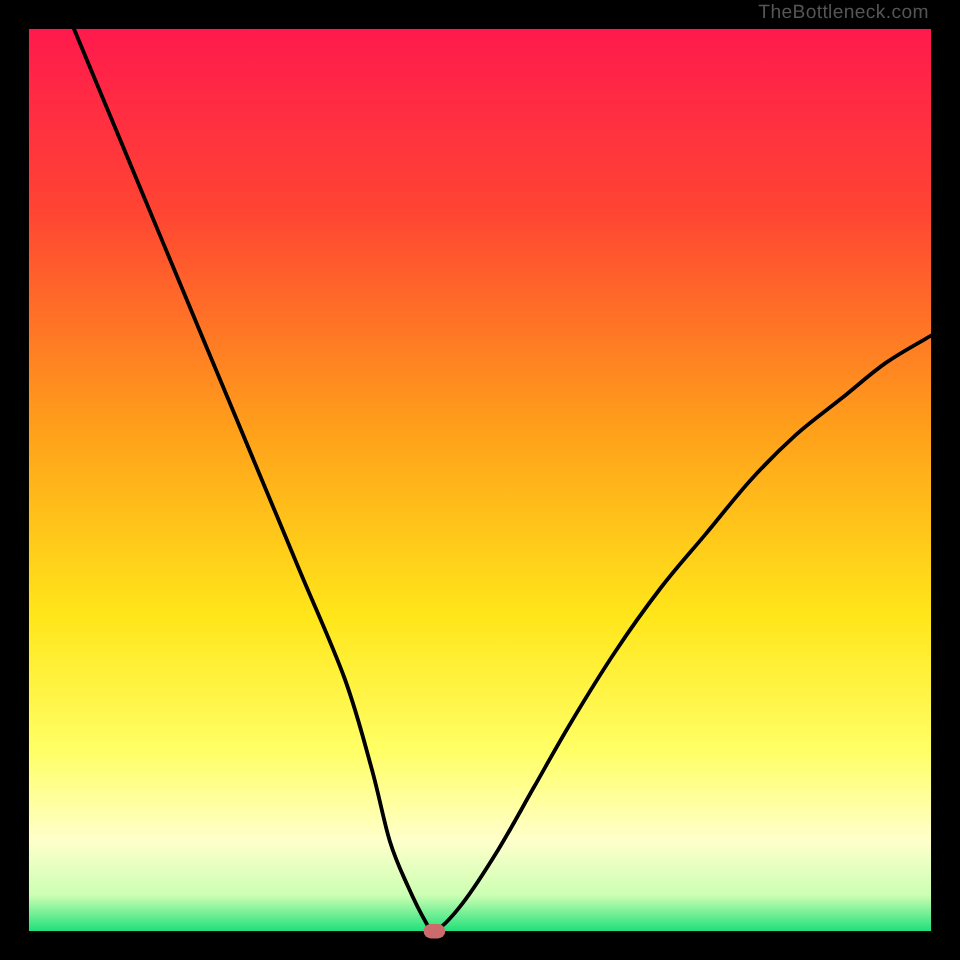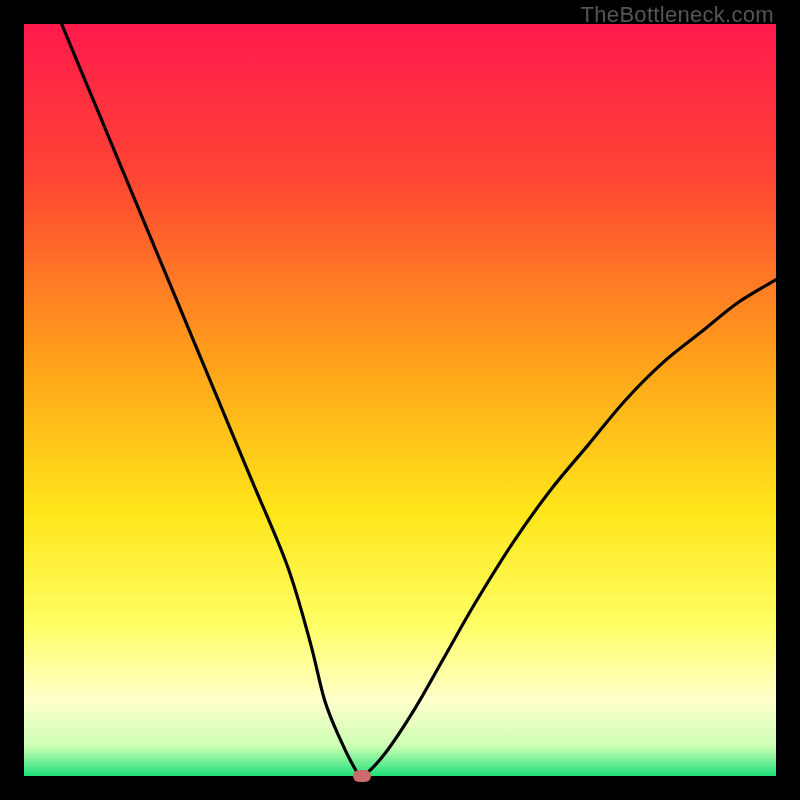--- a/index.html
+++ b/index.html
@@ -24,21 +24,21 @@
     left: 0;
     top: 0;
     width: 752px;
     height: 752px;
   }
   .watermark {
     position: absolute;
     top: 2px;
     right: 26px;
     color: #555;
-    font-size: 22px;
+    font-size: 16px;
     font-weight: 500;
     letter-spacing: 0.3px;
   }
   .marker {
     position: absolute;
     width: 18px;
     height: 12px;
     background: #cc6b6b;
     border-radius: 6px;
     transform: translate(-50%, -50%);

